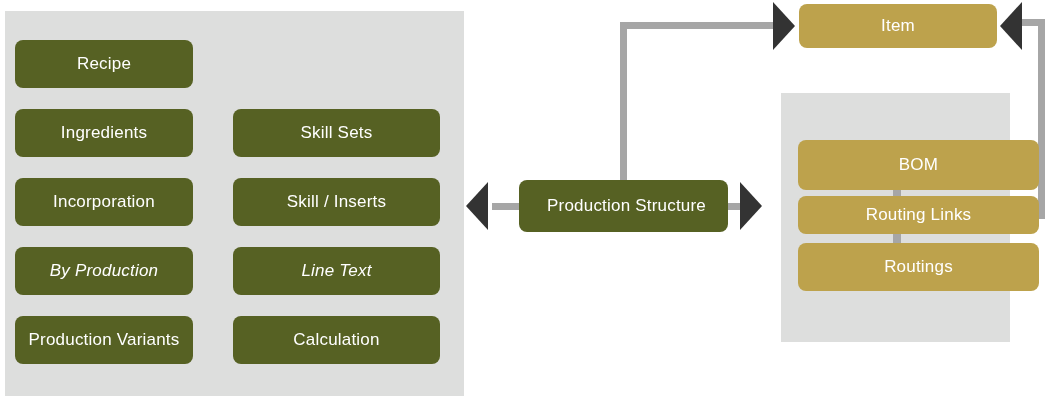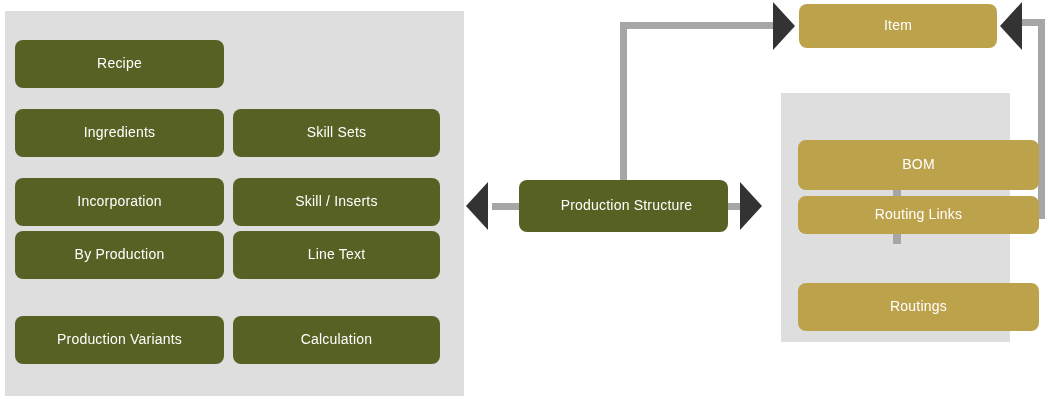--- a/index.html
+++ b/index.html
@@ -29,52 +29,52 @@
   #right-panel { left: 781px; top: 93px;  width: 229px; height: 249px; }
 
   
   .box {
     position: absolute;
     border-radius: 8px;
     display: flex;
     align-items: center;
     justify-content: center;
     color: #ffffff;
-    font-size: 14px;
+    font-size: 17px;
     font-weight: 400;
     letter-spacing: .2px;
     text-align: center;
     line-height: 1.1;
     box-sizing: border-box;
     padding: 0 6px;
     white-space: nowrap;
   }
   .green { background: #566123; }
   .gold  { background: #bda24c; }
 
-  .left-col  { left: 15px;  width: 209px; height: 48px; }
+  .left-col  { left: 15px;  width: 178px; height: 48px; }
   .right-col { left: 233px; width: 207px; height: 48px; }
 
   .r0 { top: 40px;  }
   .r1 { top: 109px; }
   .r2 { top: 178px; }
-  .r3 { top: 231px; }
+  .r3 { top: 247px; font-style: italic; }
   .r4 { top: 316px; }
 
   #production-structure {
     left: 519px; top: 180px; width: 209px; height: 52px; padding-left: 12px;
   }
 
   #box-item {
     left: 799px; top: 4px; width: 198px; height: 44px;
   }
   .stack-box { left: 798px; width: 241px; }
   #box-bom          { top: 140px; height: 50px; }
   #box-routinglinks { top: 196px; height: 38px; }
-  #box-routings     { top: 243px; height: 48px; margin-top: 40px; }
+  #box-routings     { top: 243px; height: 48px; }
 
   
   .line {
     position: absolute;
     background: #a6a6a6;
   }
   
   #tie-bom-rl { left: 893px; top: 188px;  width: 8px; height: 10px; }
   #tie-rl-rt  { left: 893px; top: 232px;  width: 8px; height: 12px; }
 

